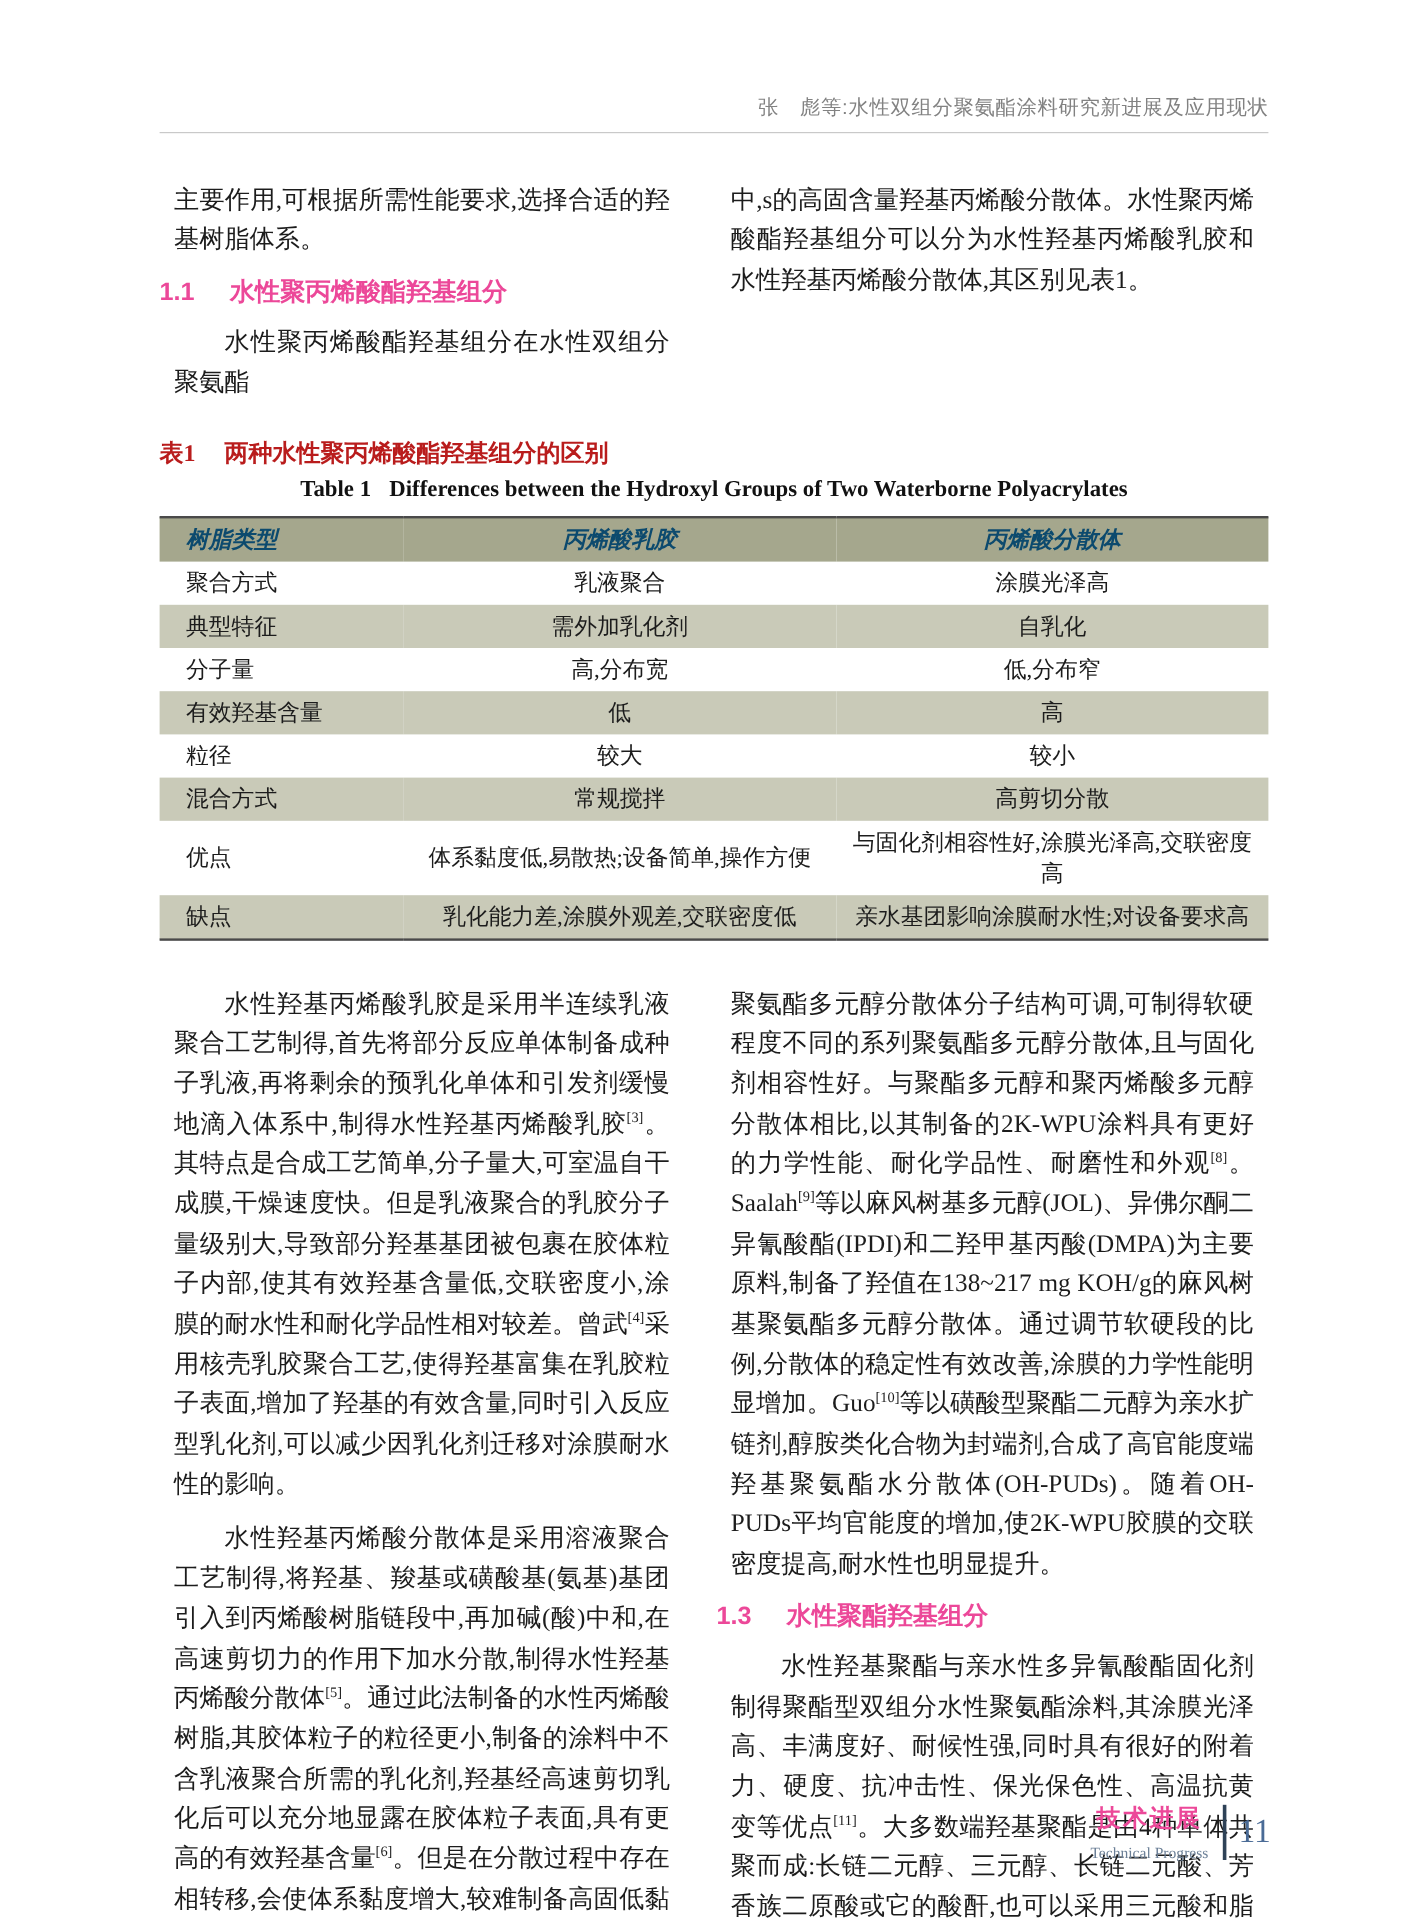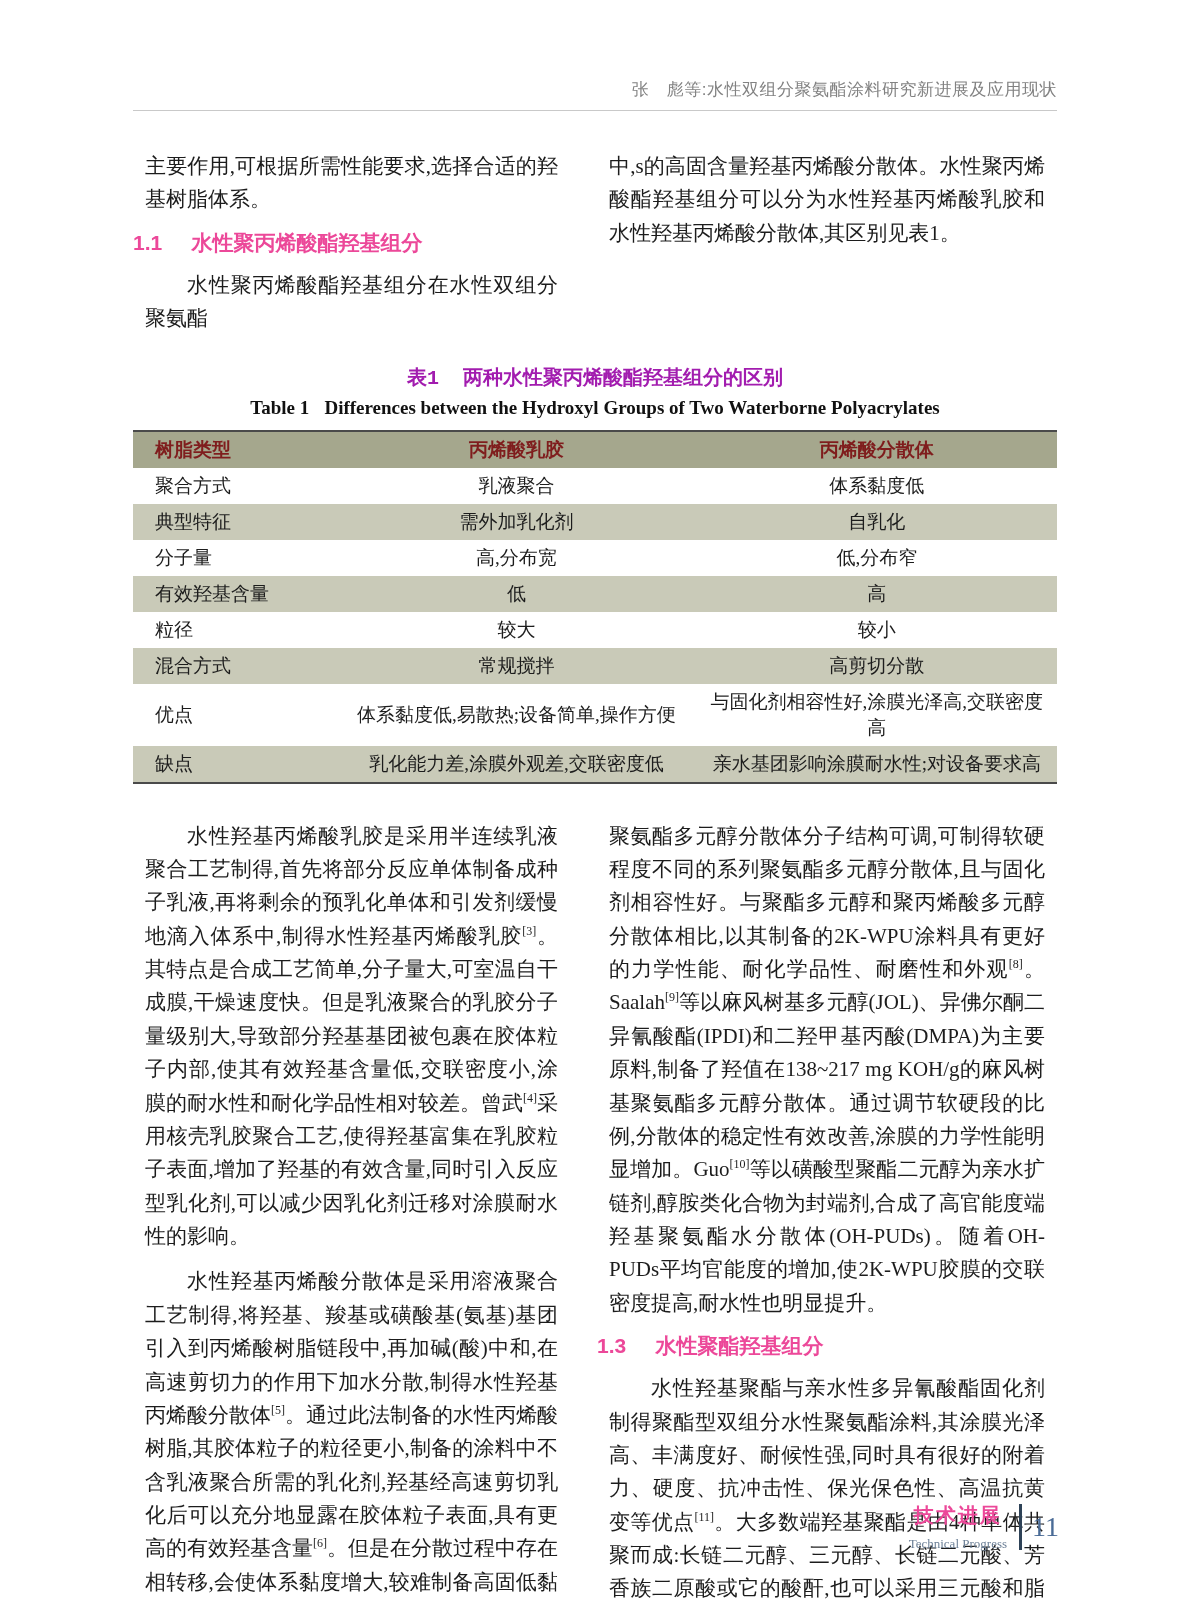--- a/index.html
+++ b/index.html
@@ -32,41 +32,41 @@
 
   h2.section {
     font-family:"Liberation Sans","DejaVu Sans",sans-serif;
     font-size:21px; font-weight:bold; color:#ec4899;
     margin:7px 0 7px 0;
   }
   h2.section .sec-num { margin-right:1.4em; }
 
   .table-block { margin-top:16px; }
   .tbl-title-cn {
-    text-align:center; font-family:Liberation Mono, monospace;
-    font-weight:bold; font-size:20px; color:#a21caf;
+    text-align:left; font-family:Liberation Serif, serif;
+    font-weight:bold; font-size:20px; color:#b91c1c;
   }
   .tbl-title-cn .gap { margin-right:1.2em; }
   .tbl-title-en {
     text-align:center; font-family:"Liberation Serif","DejaVu Serif",serif;
     font-weight:bold; font-size:19px; color:#111; margin-top:6px;
   }
   .tbl-title-en .gap { margin-right:0.8em; }
 
   table.cmp {
     width:100%; border-collapse:collapse; margin-top:11px;
     border-top:2px solid #4a4a4a; border-bottom:2px solid #4a4a4a;
     font-size:19px;
   }
   table.cmp td, table.cmp th { padding:5px 8px; height:21px; font-weight:normal; }
   table.cmp .c1 { text-align:left; padding-left:22px; width:22%; }
   table.cmp .c2 { text-align:center; width:39%; }
   table.cmp .c3 { text-align:center; width:39%; }
   table.cmp thead tr { background:#a5a78d; }
-  table.cmp thead th { font-weight:bold; color:#7f1d1d; }
+  table.cmp thead th { font-weight:bold; color:#0c4a6e;font-style:italic; }
   table.cmp tr.shaded { background:#c9cab8; }
 
   .footer {
     position:absolute; right:128px; bottom:48px;
     display:flex; align-items:center;
   }
   .footer-labels { text-align:center; }
   .footer-cn {
     font-family:"Liberation Sans","DejaVu Sans",sans-serif;
     font-weight:bold; font-size:20px; color:#ec4899; letter-spacing:2px;text-align:center;
@@ -108,21 +108,21 @@
         <tr>
           <th class="c1">树脂类型</th>
           <th class="c2">丙烯酸乳胶</th>
           <th class="c3">丙烯酸分散体</th>
         </tr>
       </thead>
       <tbody>
         <tr>
           <td class="c1">聚合方式</td>
           <td class="c2">乳液聚合</td>
-          <td class="c3">体系黏度低</td>
+          <td class="c3">涂膜光泽高</td>
         </tr>
         <tr class="shaded">
           <td class="c1">典型特征</td>
           <td class="c2">需外加乳化剂</td>
           <td class="c3">自乳化</td>
         </tr>
         <tr>
           <td class="c1">分子量</td>
           <td class="c2">高,分布宽</td>
           <td class="c3">低,分布窄</td>

